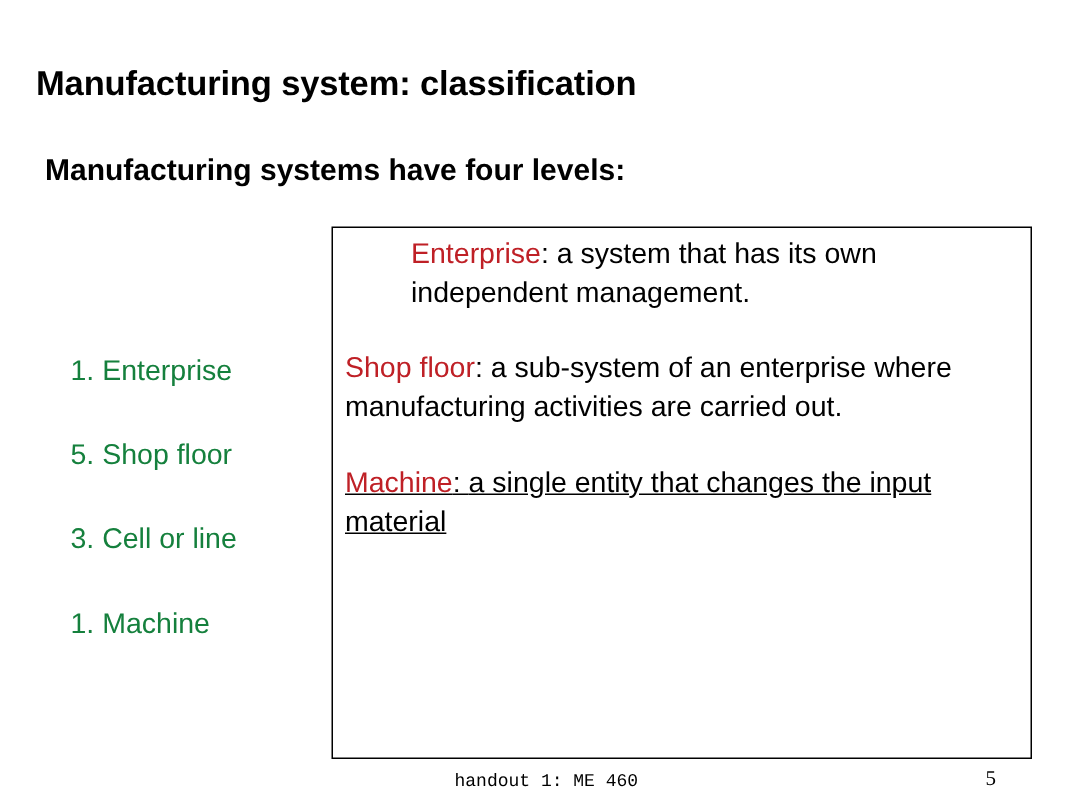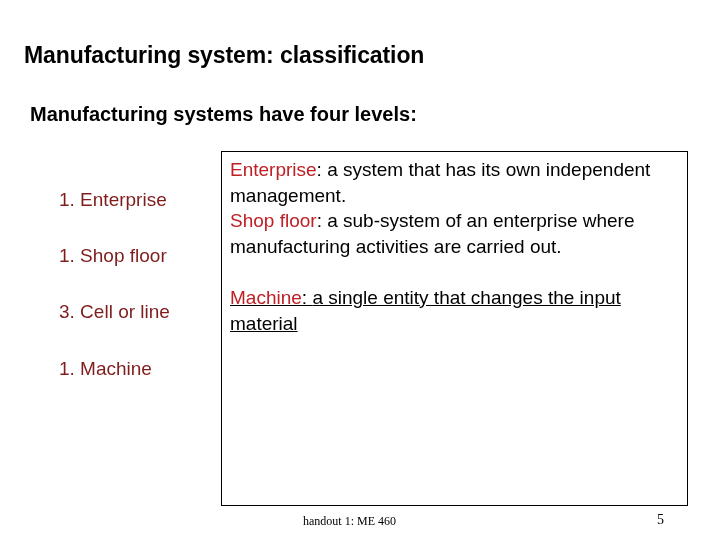--- a/index.html
+++ b/index.html
@@ -40,25 +40,26 @@
     white-space: nowrap;
   }
   .levels-list {
     position: absolute;
     left: 47px;
     top: 150px;
     width: 165px;
   }
   .level-item {
     position: absolute;
-    left: 12px;
+    left: 0;
     font-size: 19px;
     line-height: 24px;
-    color: #7f1d1d;
+    color: #15803d;
     white-space: nowrap;
+    margin-top: 48px;
   }
   .level-item.n1 { top: 38px; }
   .level-item.n2 { top: 94px; }
   .level-item.n3 { top: 150px; }
   .level-item.n4 { top: 207px; }
 
   .definition-box {
     position: absolute;
     left: 221px;
     top: 151px;
@@ -75,30 +76,30 @@
     right: 6px;
   }
   .definition {
     font-size: 19px;
     line-height: 25.5px;
     color: #000000;
   }
   .definition .term {
     color: #bf2026;
   }
-  .definition.d1 { margin-top: 0px; }
-  .definition.d2 { }
+  .definition.d1 { margin-top: 0px; margin-left: 44px; }
+  .definition.d2 { margin-top: 25px; }
   .definition.d3 { margin-top: 25px; }
   .definition.d4 { margin-top: 26px; text-decoration: underline; }
 
   .footer-note {
     position: absolute;
     left: 303px;
     top: 514px;
-    font-family: Liberation Serif, serif;
+    font-family: Liberation Mono, monospace;
     font-size: 12px;
     color: #000000;
     white-space: nowrap;
   }
   .page-number {
     position: absolute;
     left: 657px;
     top: 512px;
     font-family: "Liberation Serif", serif;
     font-size: 14px;
@@ -110,21 +111,21 @@
 <body>
 
 <div class="slide">
 
   <div class="slide-title">Manufacturing system: classification</div>
 
   <div class="slide-subtitle">Manufacturing systems have four levels:</div>
 
   <div class="levels-list">
     <div class="level-item n1">1. Enterprise</div>
-    <div class="level-item n2">1. Shop floor</div>
+    <div class="level-item n2">5. Shop floor</div>
     <div class="level-item n3">3. Cell or line</div>
     <div class="level-item n4">1. Machine</div>
   </div>
 
   <div class="definition-box">
     <div class="definitions">
 
       <div class="definition d1">
         <span class="term">Enterprise</span><span>: </span><span>a system that has its own independent management.</span>
       </div>

